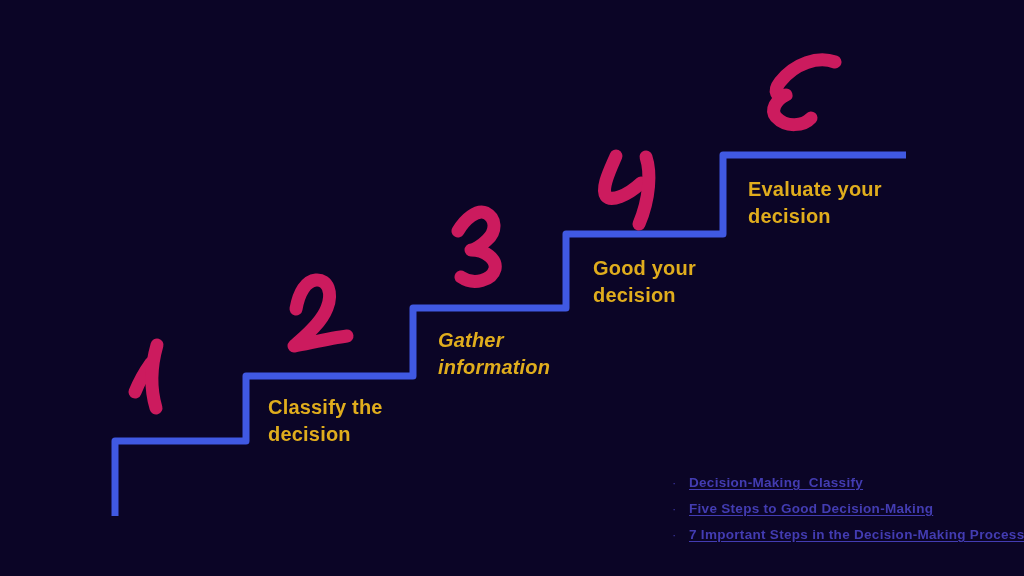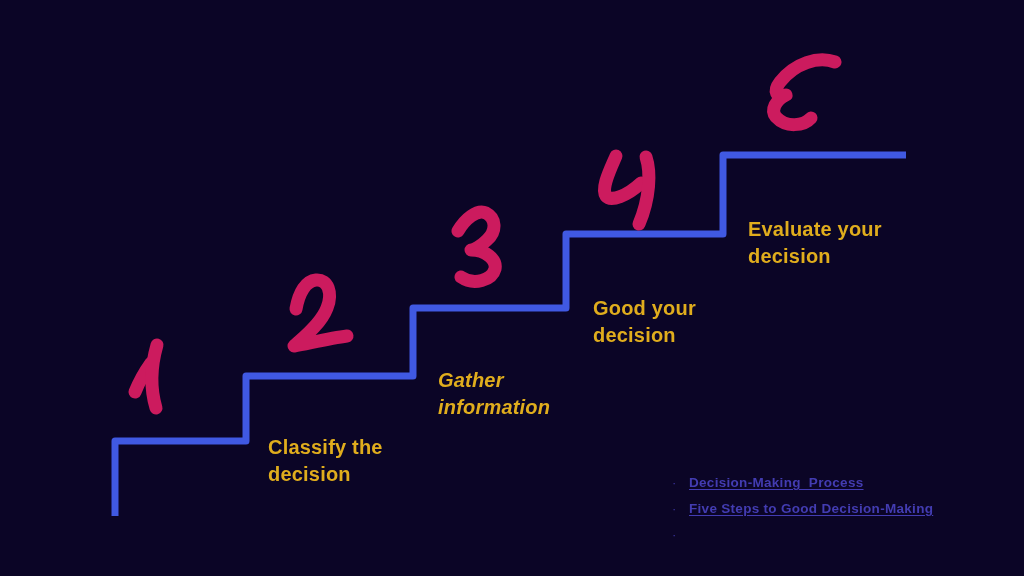--- a/index.html
+++ b/index.html
@@ -23,21 +23,21 @@
   }
   .digit-stroke{
     fill:none;stroke:var(--number-pink);stroke-width:13;
     stroke-linecap:round;stroke-linejoin:round;
   }
   .hidden-num{display:none;}
   .step-label{
     position:absolute;
     color:var(--label-yellow);
     font-size:20px;line-height:27px;font-weight:700;
-    letter-spacing:0.2px;white-space:pre-line;margin-top:40px;
+    letter-spacing:0.2px;white-space:pre-line;
   }
   .label-1{left:138px;top:458px;}
   .label-2{left:268px;top:394px;}
   .label-3{left:438px;top:327px;font-style:italic;}
   .label-4{left:593px;top:255px;}
   .label-5{left:748px;top:176px;}
   .refs{position:absolute;left:672px;top:475px;}
   .ref-row{display:flex;align-items:baseline;height:26px;}
   .bullet{
     color:var(--link-blue);font-size:13px;width:17px;
@@ -90,24 +90,25 @@
   <div class="step-label label-3">Gather
 information</div>
   <div class="step-label label-4">Good your
 decision</div>
   <div class="step-label label-5">Evaluate your
 decision</div>
 
   <div class="refs">
     <div class="ref-row">
       <span class="bullet">·</span>
-      <a href="#" class="ref-link">Decision-Making  Process</a>
+      <a href="#" class="ref-link">Decision-Making  Classify</a>
     </div>
     <div class="ref-row">
       <span class="bullet">·</span>
       <a href="#" class="ref-link">Five Steps to Good Decision-Making</a>
     </div>
     <div class="ref-row">
       <span class="bullet">·</span>
+      <a href="#" class="ref-link">7 Important Steps in the Decision-Making Process</a>
     </div>
   </div>
 
 </div>
 
 </body></html>

